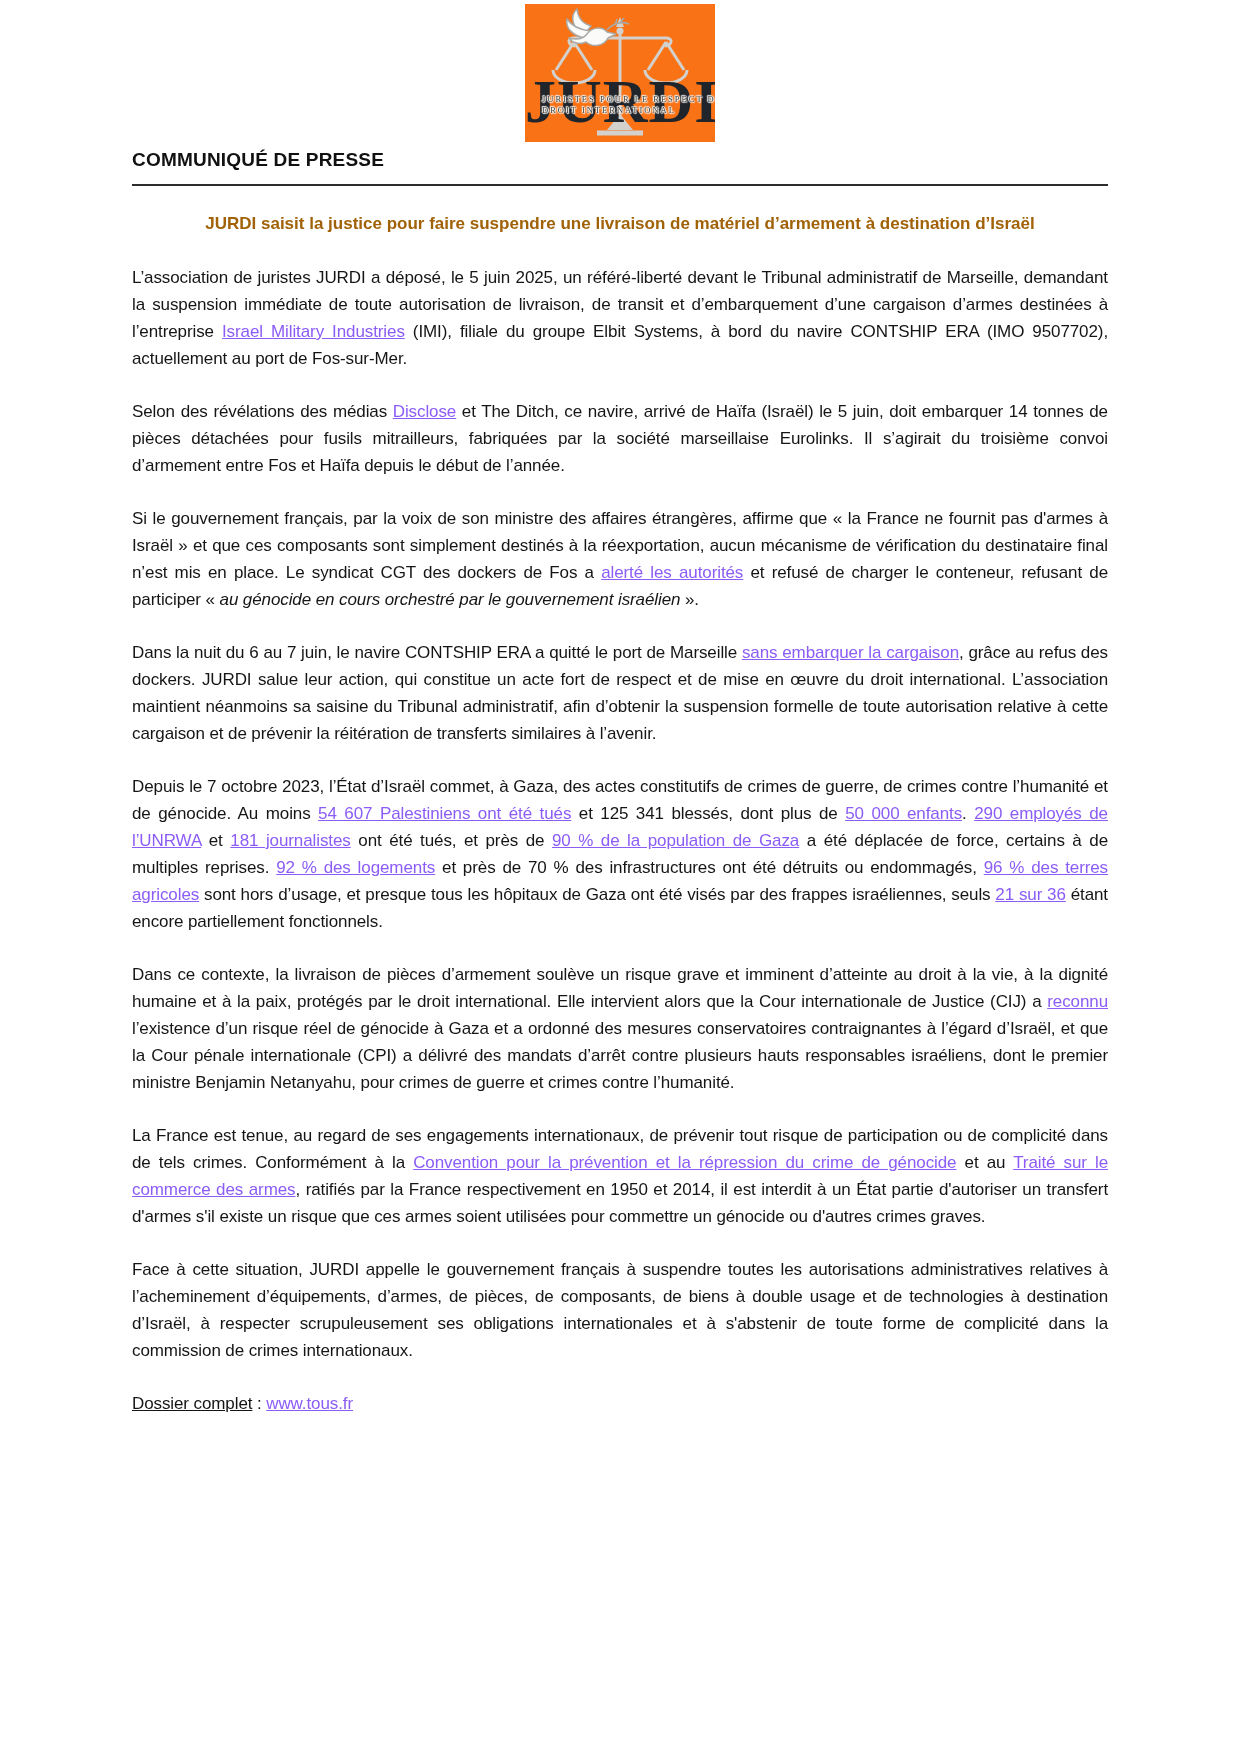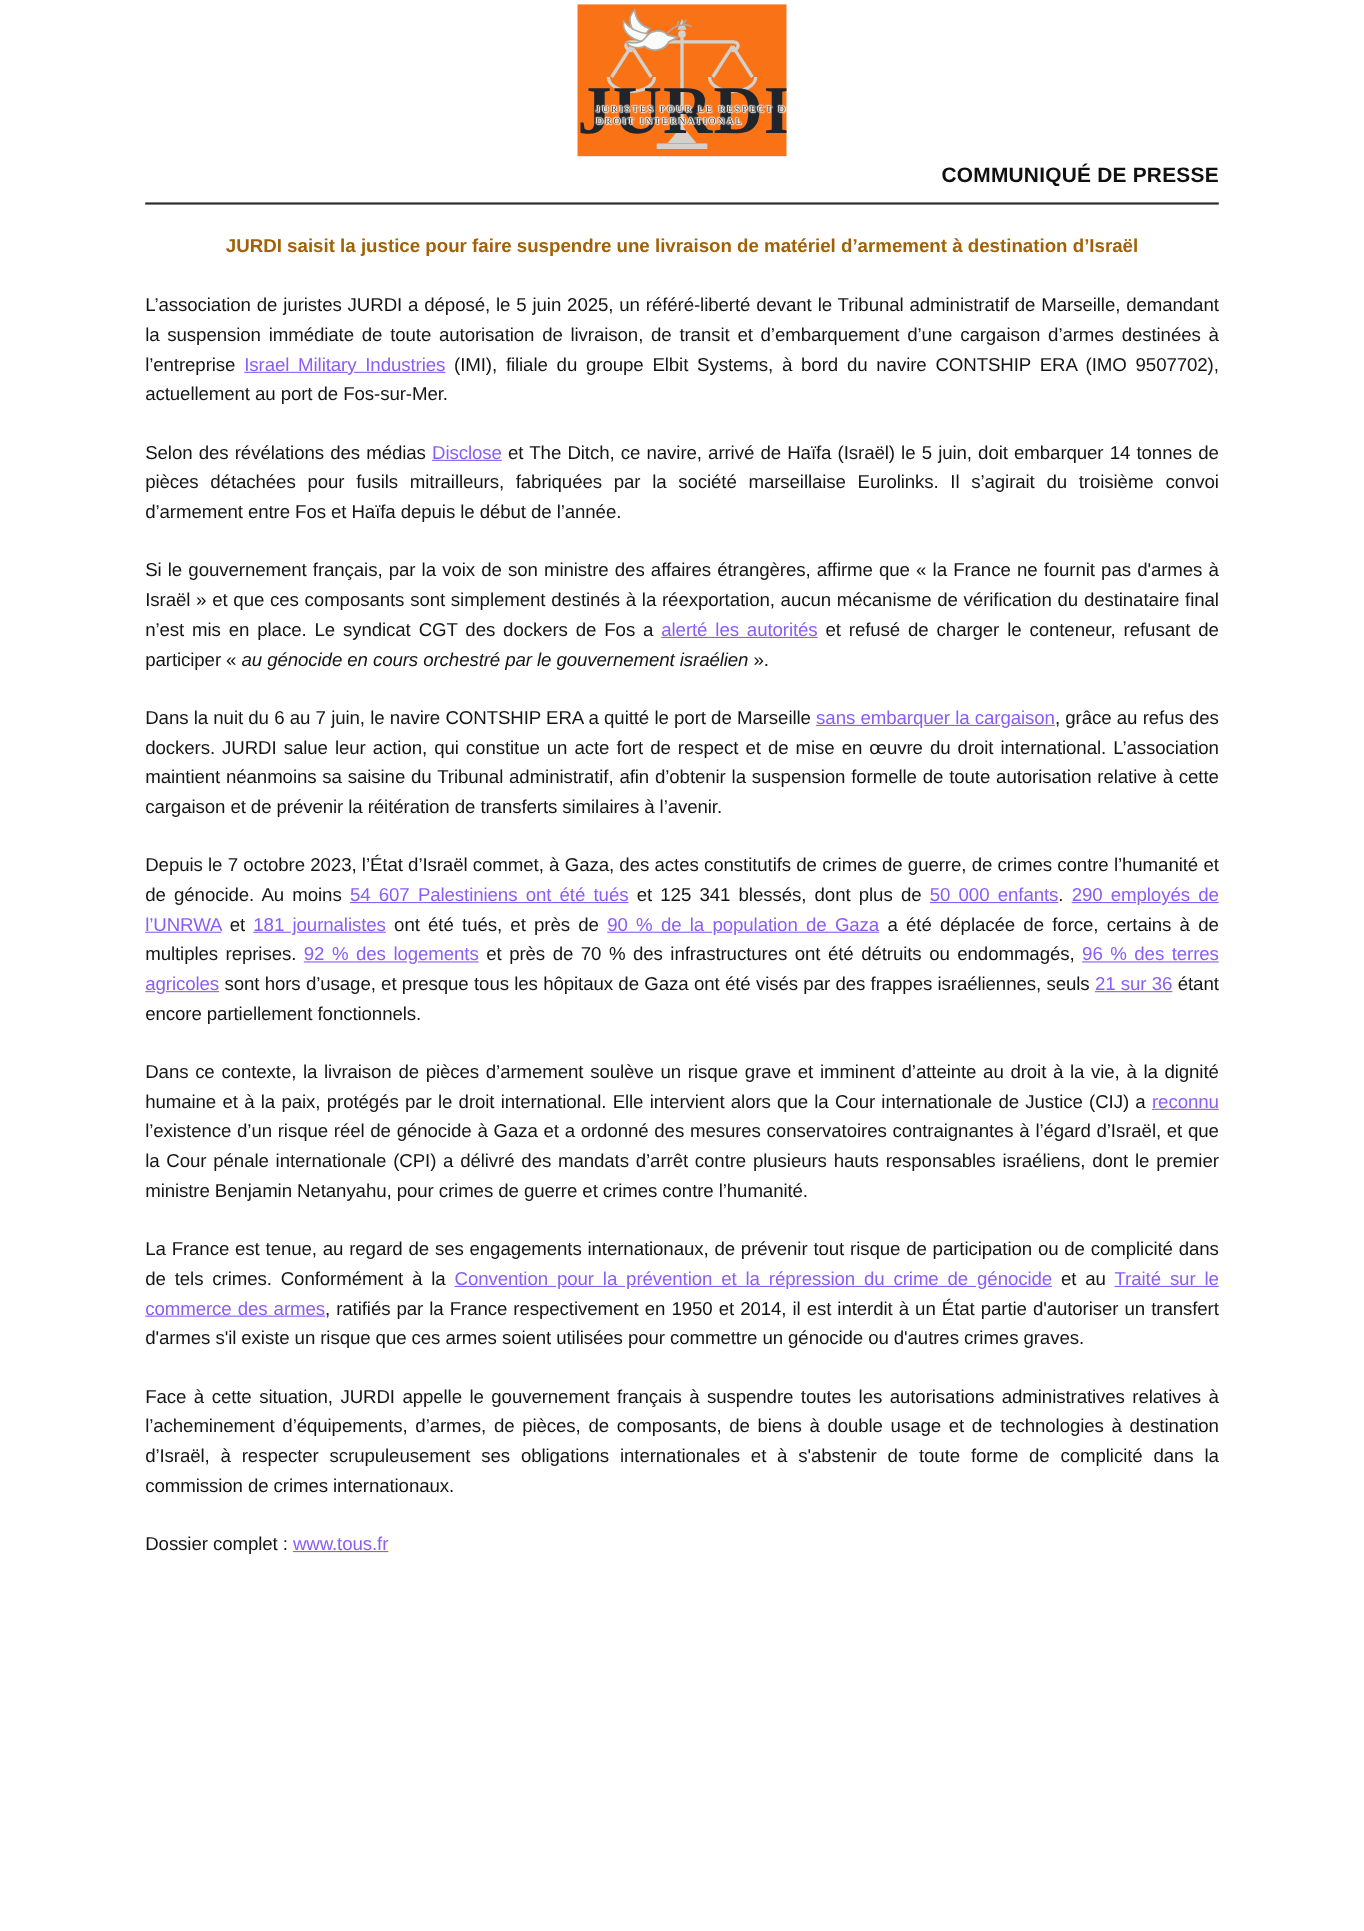--- a/index.html
+++ b/index.html
@@ -23,40 +23,40 @@
     color:#20242b; white-space:nowrap;
   }
   .logo-tagline{
     position:absolute; left:17px; top:90px; width:100%; z-index:2;
     text-align:left; font-family:"Liberation Serif", serif;
     font-size:8.5px; line-height:11px; letter-spacing:2px; color:#45443f;
     text-shadow:0 0 1px #f4f3f0,1px 0 1px #f4f3f0,-1px 0 1px #f4f3f0,0 1px 1px #f4f3f0,0 -1px 1px #f4f3f0,1px 1px 1px #f4f3f0,-1px -1px 1px #f4f3f0;
     white-space:nowrap;
   }
   .doc-type{
-    text-align:right; font-weight:bold; font-size:19px; letter-spacing:.2px;
+    text-align:left; font-weight:bold; font-size:19px; letter-spacing:.2px;
     margin-top:7px; color:#111;
   }
   .header-rule{border-top:2px solid #2d2d2d; margin-top:13px;}
   
   .title{
     font-size:17px; font-weight:bold; text-align:center;
     margin:24px 6px 27px 6px; line-height:27px; color:#a16207;
   }
   .para{
     font-size:17px; line-height:27px; text-align:justify;
     margin:0 0 26px 0; letter-spacing:-.1px; color:#151515;
   }
   .footer-line{
     font-size:17px; line-height:27px; margin:0; letter-spacing:-.1px; color:#151515;
   }
   .footer-block{margin-top:26px;}
   .run-plain{}
   .run-italic{font-style:italic;margin-top:19px;}
-  .run-underline{}
+  .run-underline{text-decoration:underline;}
   a.run-link{color:#8b5cf6; text-decoration:underline; cursor:pointer;}
 </style>
 </head>
 <body>
 
 <div class="page">
 
   <header>
     <div class="logo-box">
       <svg class="logo-art" width="190" height="138" viewBox="0 0 190 138">

